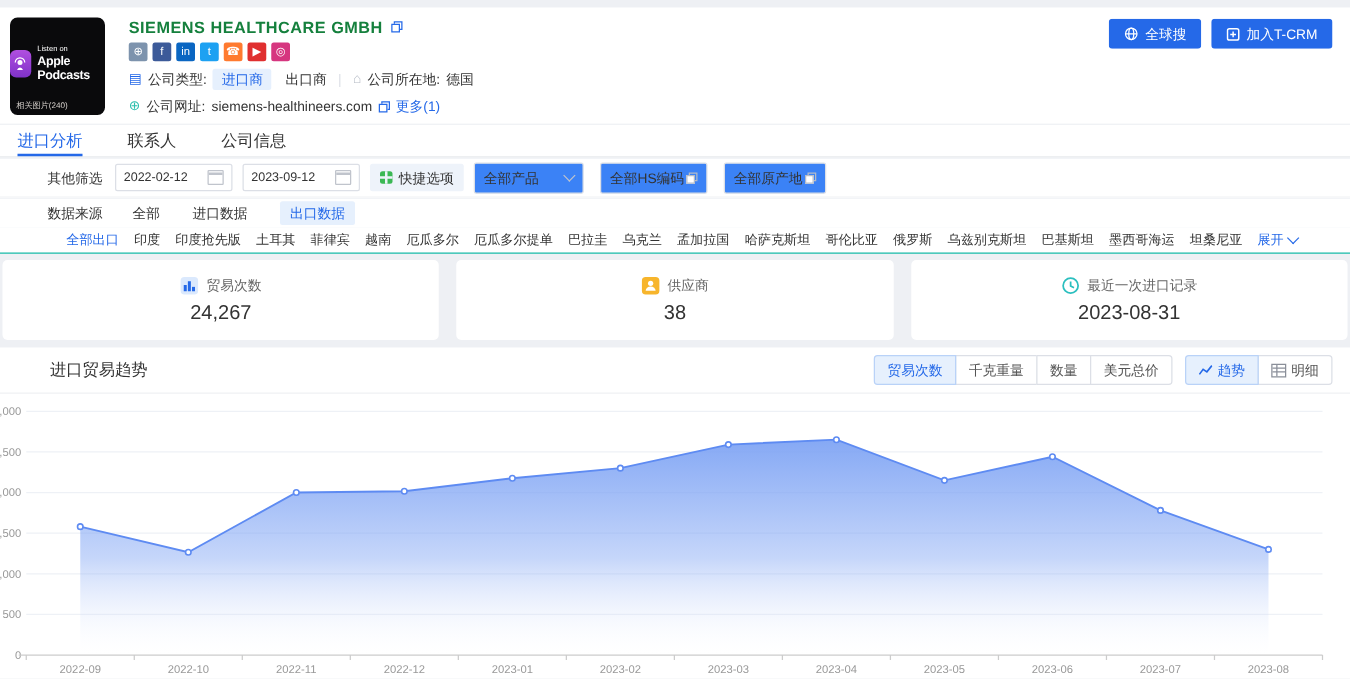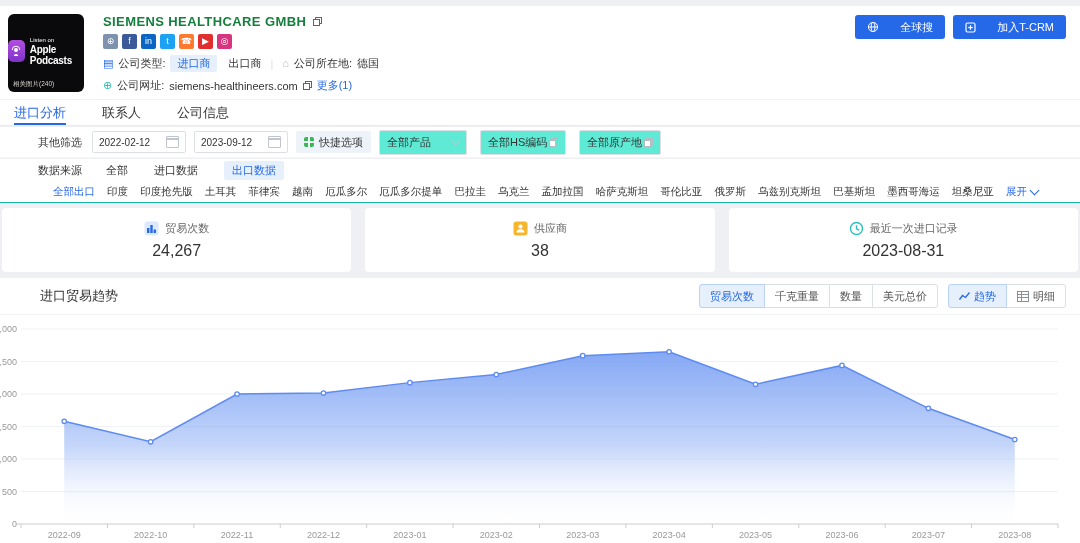--- a/index.html
+++ b/index.html
@@ -27,21 +27,21 @@
   .social-icon{width:15px;height:15px;border-radius:2px;color:#fff;font-size:9px;line-height:15px;
         text-align:center;cursor:pointer;overflow:hidden}
   .meta-row{display:flex;align-items:center;gap:5px;margin-top:6px;font-size:11px;color:#333}
   .meta-ic{font-size:11px;line-height:11px}
   .chip-blue{background:#e6f0fd;color:#2569e8;padding:1px 7px;border-radius:2px}
   .divider{color:#dcdfe6;margin:0 4px}
   .link-blue{color:#2569e8;cursor:pointer}
   .action-row{display:flex;align-items:center;gap:10px;margin-top:7px}
   .similar-box{width:168px;height:22px;border:1px solid #dcdfe6;border-radius:2px;display:flex;
         align-items:center;justify-content:space-between;padding:0 7px;font-size:11px;color:#333;cursor:pointer;background:#fff}
-  .btn{display:inline-flex;align-items:center;gap:21px;height:24px;padding:0 11px;border-radius:3px;
+  .btn{display:inline-flex;align-items:center;gap:5px;height:24px;padding:0 11px;border-radius:3px;
         font-size:11px;cursor:pointer;border:1px solid transparent;box-sizing:border-box;background:#fff}
   .btn-plain{border-color:#dcdfe6;color:#333}
   .btn-primary{background:#2569e8;color:#fff}
   .btn-disabled{border-color:#e4e7ed;color:#bfc4cc;cursor:not-allowed}
   .header-actions{position:absolute;top:9px;right:14px;display:flex;gap:8px}
 
   
   .ic-copy{display:inline-block;width:9px;height:9px;position:relative;color:#2569e8}
   .ic-copy::before{content:"";position:absolute;right:0;top:0;width:5px;height:5px;border:1px solid currentColor}
   .ic-copy::after{content:"";position:absolute;left:0;bottom:0;width:5px;height:5px;border:1px solid currentColor;background:#fff}
@@ -68,21 +68,21 @@
 
   
   .filter-row{position:absolute;top:127px;left:0;width:1080px;height:31px;background:#fff;display:flex;
         align-items:center;gap:8px;padding-left:38px;box-sizing:border-box;border-bottom:1px solid #f5f6f8}
   .filter-label{font-size:11px;color:#333;margin-right:2px}
   .date-box{width:94px;height:22px;border:1px solid #dcdfe6;border-radius:2px;display:flex;align-items:center;
         justify-content:space-between;padding:0 6px;font-size:10px;color:#333;box-sizing:border-box;cursor:pointer;background:#fff}
   .quick-chip{height:22px;background:#eef3fa;border-radius:2px;display:flex;align-items:center;gap:5px;
         padding:0 8px;font-size:11px;color:#333;cursor:pointer}
   .sel-box{height:25px;border:1px solid #dcdfe6;border-radius:2px;display:flex;align-items:center;
-        justify-content:space-between;padding:0 7px;font-size:11px;color:#333;box-sizing:border-box;cursor:pointer;background:#5eead4}
+        justify-content:space-between;padding:0 7px;font-size:11px;color:#333;box-sizing:border-box;cursor:pointer;background:#3b82f6}
 
   
   .source-row{position:absolute;top:159px;left:0;width:1080px;height:23px;background:#fff;display:flex;
         align-items:center;padding-left:38px;box-sizing:border-box;font-size:11px}
   .source-label{color:#333;margin-right:24px}
   .source-opt{margin-right:26px;cursor:pointer;color:#333}
   .source-opt.selected{background:#e6f0fd;color:#2569e8;padding:2px 8px;border-radius:2px;margin-right:4px}
   .country-row{position:absolute;top:182px;left:0;width:1080px;height:21px;background:#fff;display:flex;
         align-items:center;padding-left:53px;padding-right:42px;box-sizing:border-box;font-size:10.5px;
         border-bottom:1px solid #14b8a6;justify-content:space-between}

